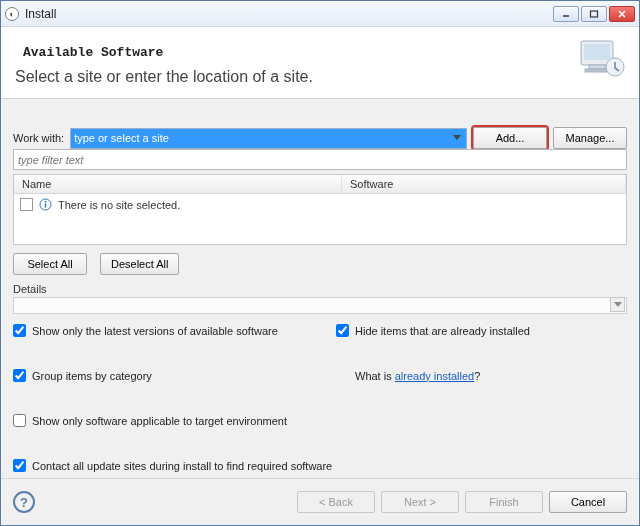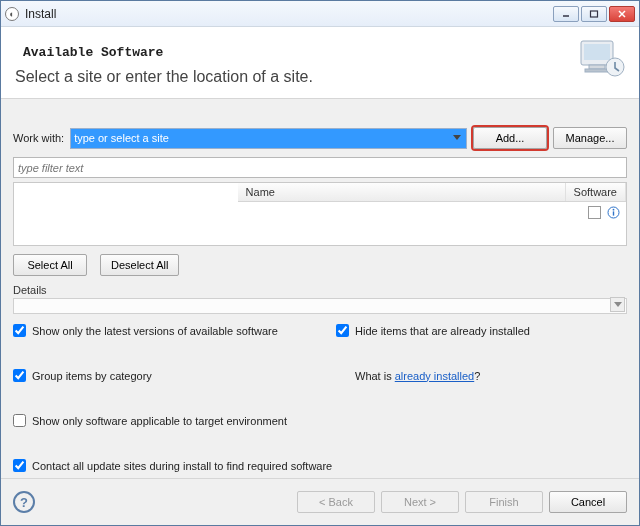--- a/index.html
+++ b/index.html
@@ -19,23 +19,23 @@
   .body { flex: 1; padding: 28px 12px 6px 12px; display: flex; flex-direction: column; overflow:hidden;}
   .row { display: flex; align-items: center; gap: 6px; }
   .lbl { font-size: 11px; color: #222; }
   .combo { flex: 1; position: relative; }
   .combo input { width: 100%; height: 21px; border: 1px solid #9bb0cc; font-size: 11px; padding: 1px 20px 1px 3px; }
   .combo input.selected-placeholder { background:#3399ff; color:#fff; }
   .combo .arrow { position:absolute; right:2px; top:2px; bottom:2px; width:16px; display:flex; align-items:center; justify-content:center; }
   .btn { height: 22px; min-width: 74px; padding: 0 10px; font-size: 11px; background: linear-gradient(#fcfcfc,#e8e8e8); border: 1px solid #a6a6a6; border-radius: 2px; cursor: pointer; }
   .btn:disabled { color:#9a9a9a; background:#f0f0f0; border-color:#c7c7c7; cursor:default;}
   .btn.highlight { box-shadow: 0 0 0 2px #d23a2f; }
-  .filter { margin-top: 8px; }
+  .filter { }
   .filter input { width: 100%; height: 21px; border:1px solid #b8b8b8; font-size:11px; padding:1px 4px; color:#888; font-style:italic;}
-  .table { margin-top: 4px; border:1px solid #c9c9c9; background:#fff; height: 108px; display:flex; flex-direction:column;align-items:flex-end;}
+  .table { margin-top: 4px; border:1px solid #c9c9c9; background:#fff; height: 108px; display:flex; flex-direction:column;}
   .thead { display:flex; background: linear-gradient(#fdfdfd,#ececec); border-bottom:1px solid #d5d5d5; }
   .th { font-size:11px; color:#333; padding:3px 8px; border-right:1px solid #e0e0e0;}
   .th.name { width: 328px;}
   .th.version { flex:1; }
   .tbody { flex:1; padding: 4px 6px;}
   .trow { display:flex; align-items:center; gap:6px; font-size:11px; color:#333;}
   .trow .cb { width:13px; height:13px; border:1px solid #999; background:#fff;}
   .infoicon { width:13px; height:13px; }
   .selbtns { margin-top: 8px; display:flex; gap:13px;}
   .details-lbl { margin-top: 8px; font-size:11px; color:#333;}
@@ -116,20 +116,21 @@
         <div class="th version">Software</div>
       </div>
       <div class="tbody">
         <div class="trow">
           <span class="cb"></span>
           <svg class="infoicon" viewBox="0 0 13 13">
               <circle cx="6.5" cy="6.5" r="5.5" fill="#fff" stroke="#2e73c9"></circle>
               <circle cx="6.5" cy="3.7" r="0.9" fill="#2e73c9"></circle>
               <rect x="5.8" y="5.4" width="1.4" height="4.2" fill="#2e73c9"></rect>
             </svg>
+          <span>There is no site selected.</span>
         </div>
       </div>
     </div>
 
     <div class="selbtns">
       <button class="btn">Select All</button>
       <button class="btn">Deselect All</button>
     </div>
 
     <div class="details-lbl">Details</div>

